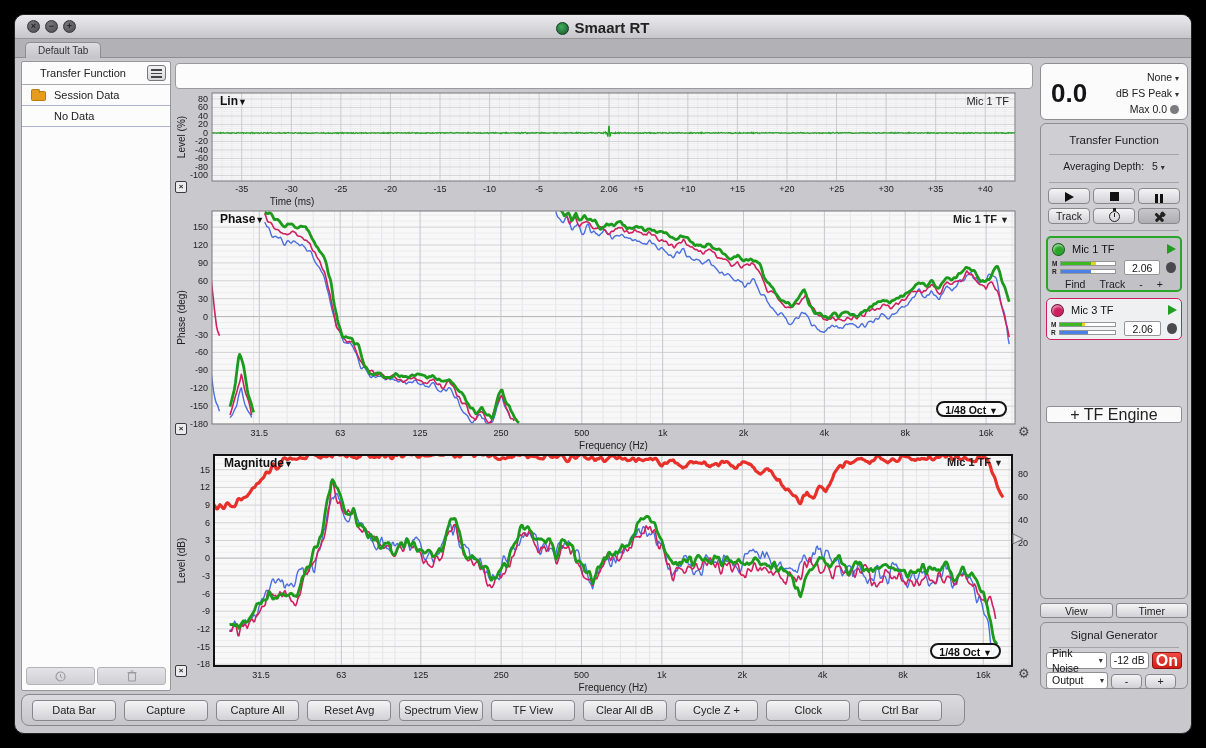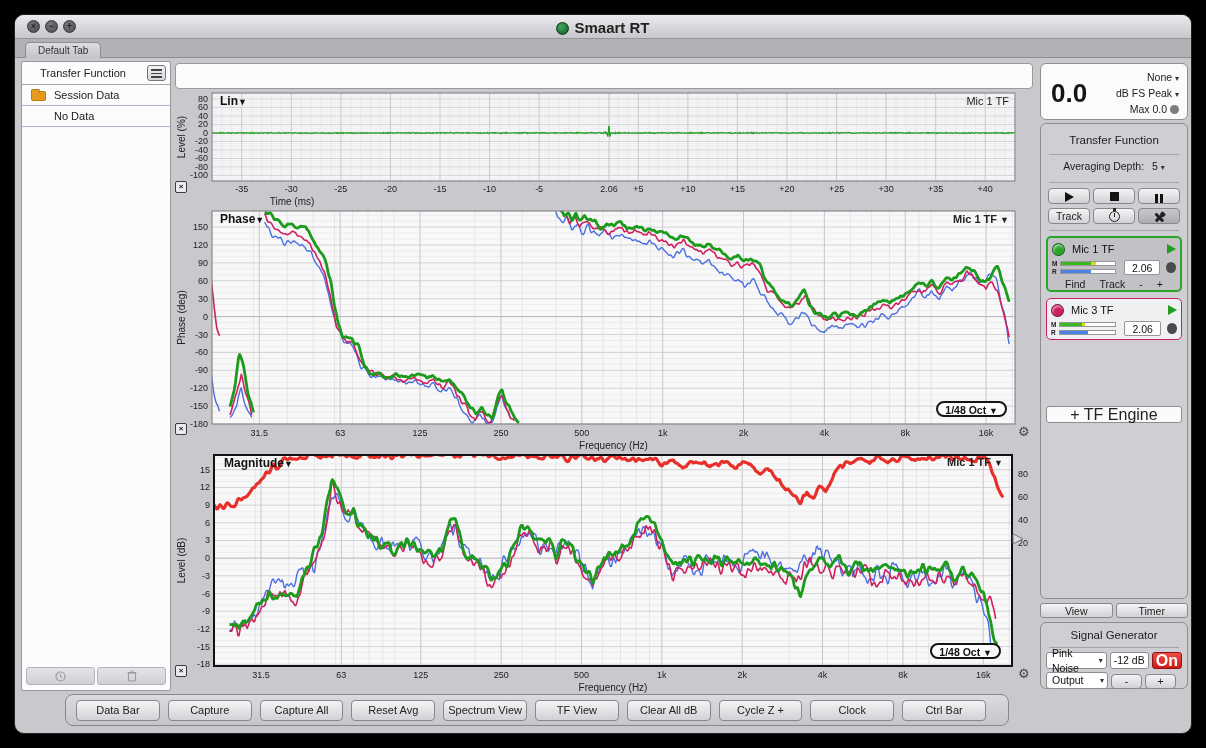--- a/index.html
+++ b/index.html
@@ -126,21 +126,21 @@
           font-size:10.5px;color:#111;line-height:15px;padding:0 3px 0 5px;display:flex;
           justify-content:space-between;align-items:center;}
   .sg-lvl{width:40px;height:17px;background:#fff;border:1px solid #8e8e92;border-radius:3px;
           font-size:10.5px;text-align:center;line-height:15px;color:#111;}
   .sg-on{width:31px;height:17px;border-radius:3px;border:1px solid #8c1414;color:#fff;font-size:16px;
          font-weight:bold;text-align:center;line-height:15px;background:linear-gradient(#ef4b42,#cf1d16);}
   .sg-pm{width:31px;height:15px;line-height:13px;}
   
   .bottombar{position:absolute;left:6px;top:679px;width:944px;height:32px;border:1px solid #88888c;
              border-radius:8px;background:linear-gradient(#dcdce0,#c6c6ca);display:flex;gap:8px;
-             padding:5px 22px 0 10px;margin-left:44px;}
+             padding:5px 22px 0 10px;}
   .bottombar .btn3d{flex:1;height:21px;line-height:19px;font-size:11px;border-radius:4px;}
 </style>
 </head>
 <body>
 
 <div class="window">
 
   <div class="titlebar">
     <div class="tl" style="left:12px">×</div>
     <div class="tl" style="left:30px">−</div>

